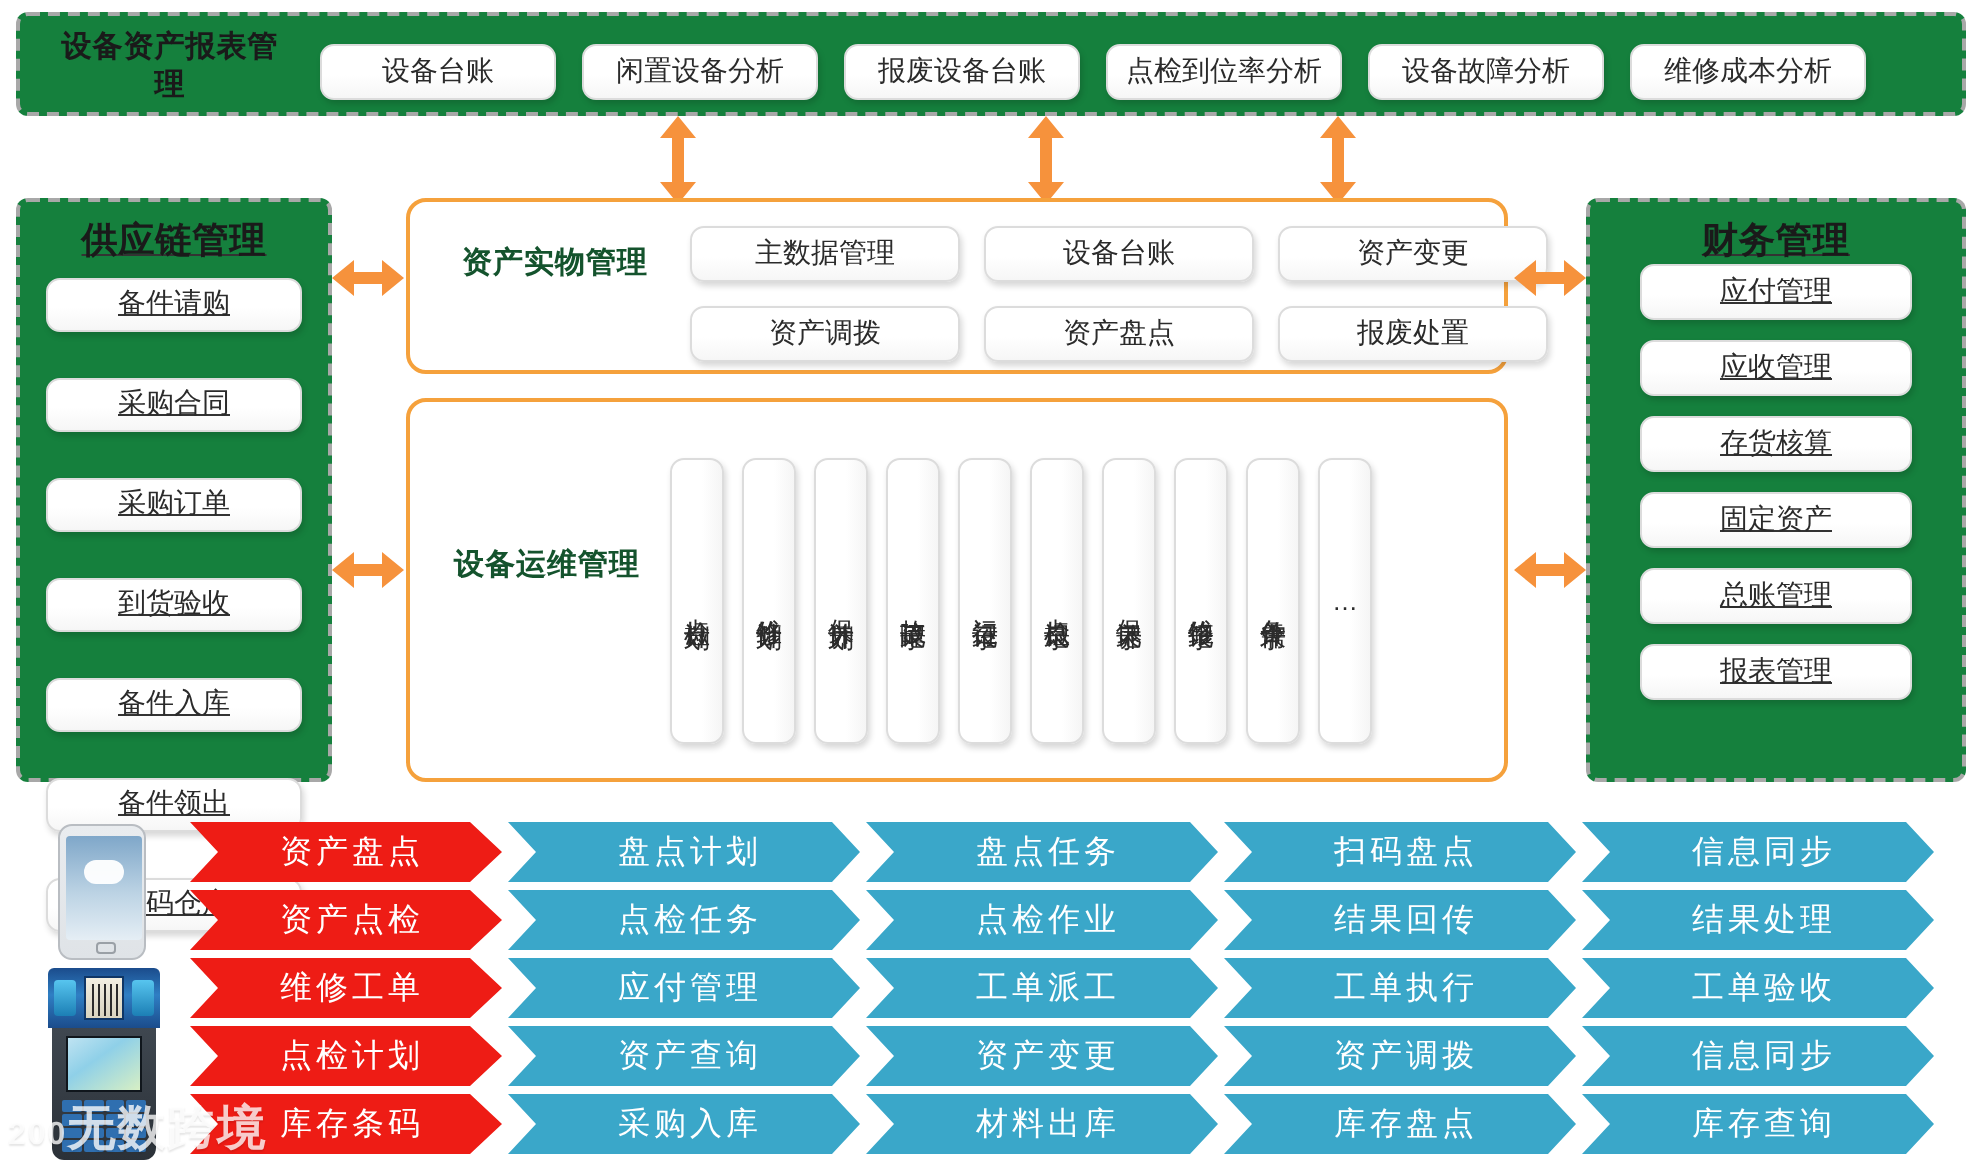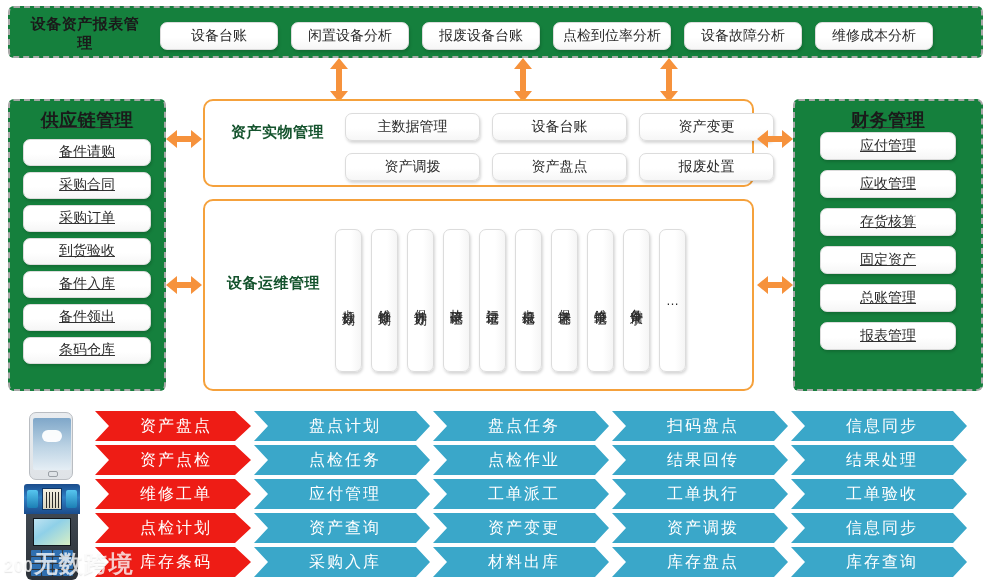--- a/index.html
+++ b/index.html
@@ -77,21 +77,21 @@
   
   #supply-panel {
     left: 8px; top: 99px;
     width: 158px; height: 292px;
     padding: 8px 0 0 0;
   }
   #supply-panel .panel-title { margin-bottom: 7px; }
   .vlist {
     display: flex;
     flex-direction: column;
-    gap: 6px;
+    gap: 23px;
     align-items: center;
   }
   .vlist .chip {
     width: 128px;
     height: 27px;
   }
 
   
   #finance-panel {
     left: 793px; top: 99px;

